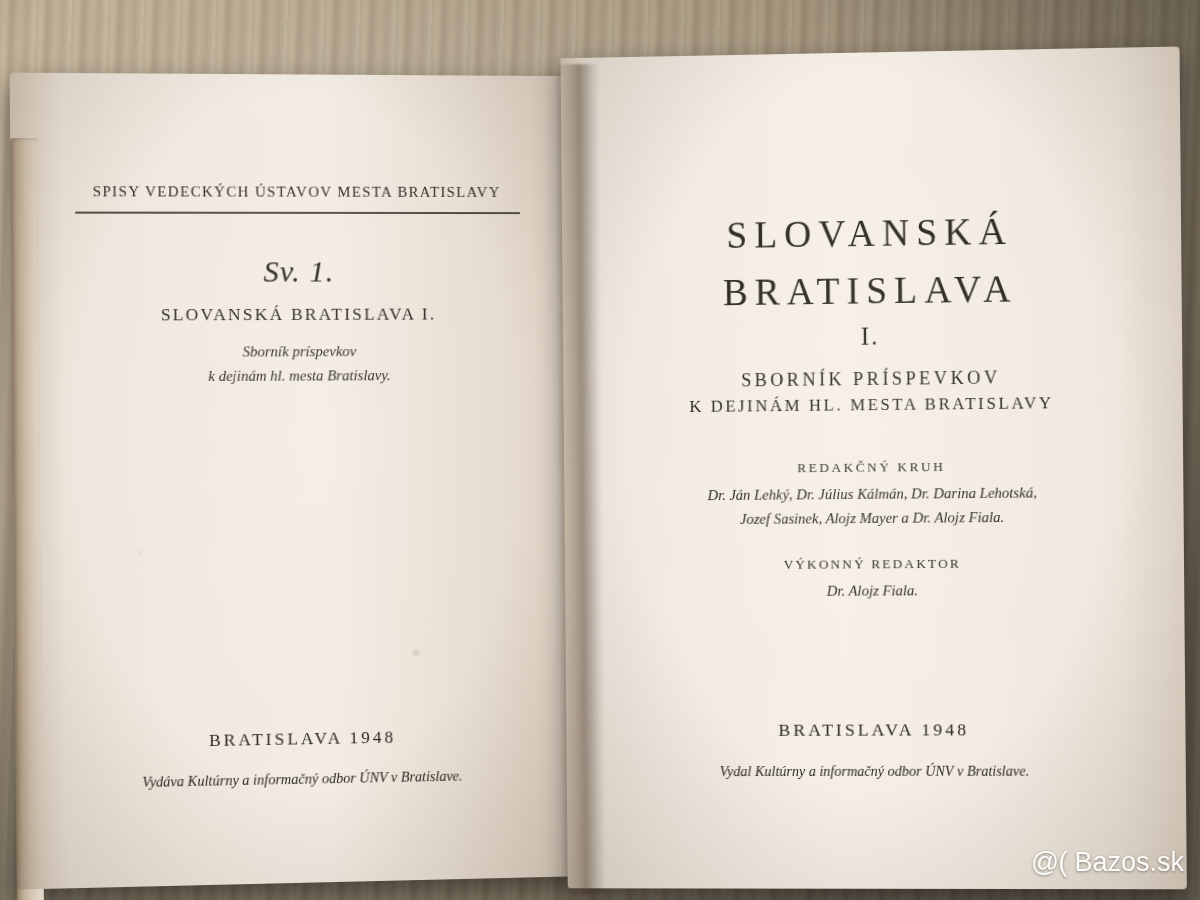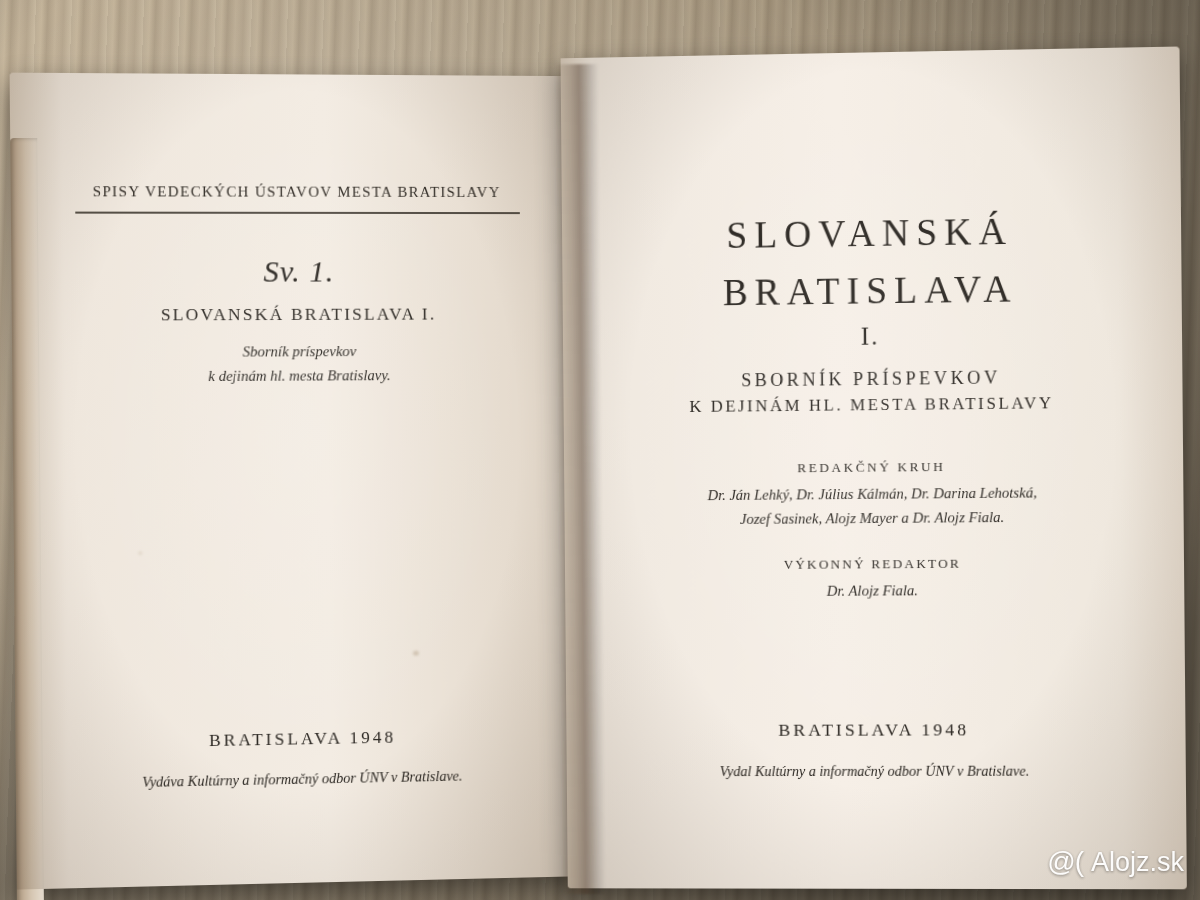--- a/index.html
+++ b/index.html
@@ -365,15 +365,15 @@
       <div class="txt r-publisher">Vydal Kultúrny a informačný odbor ÚNV v Bratislave.</div>
 
       <div class="vignette"></div>
     </div>
 
     <div class="gutter"></div>
   </div>
 
   <div id="watermark">
     <span class="at">@(</span>
-    <span>Alojz.sk</span>
+    <span>Bazos.sk</span>
   </div>
 </div>
 
 </body></html>

